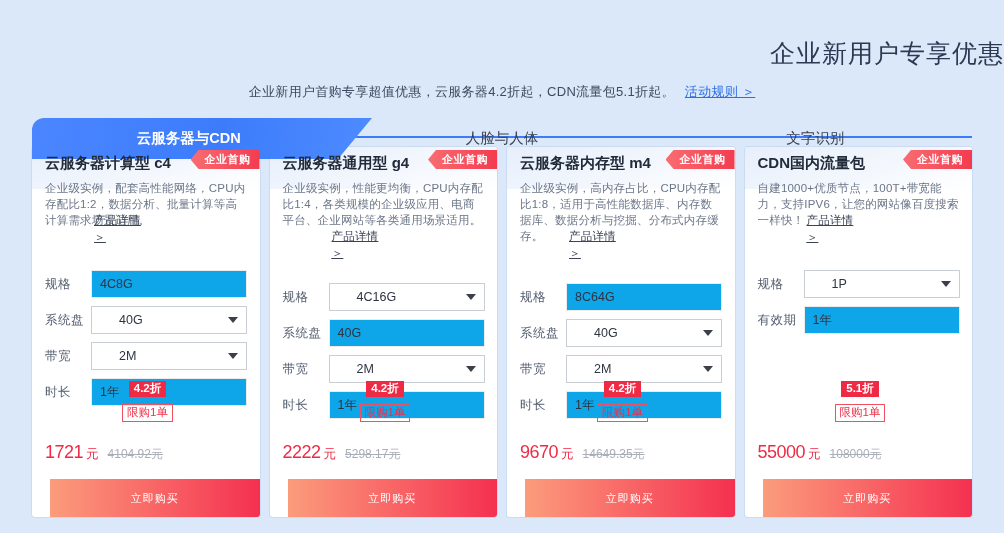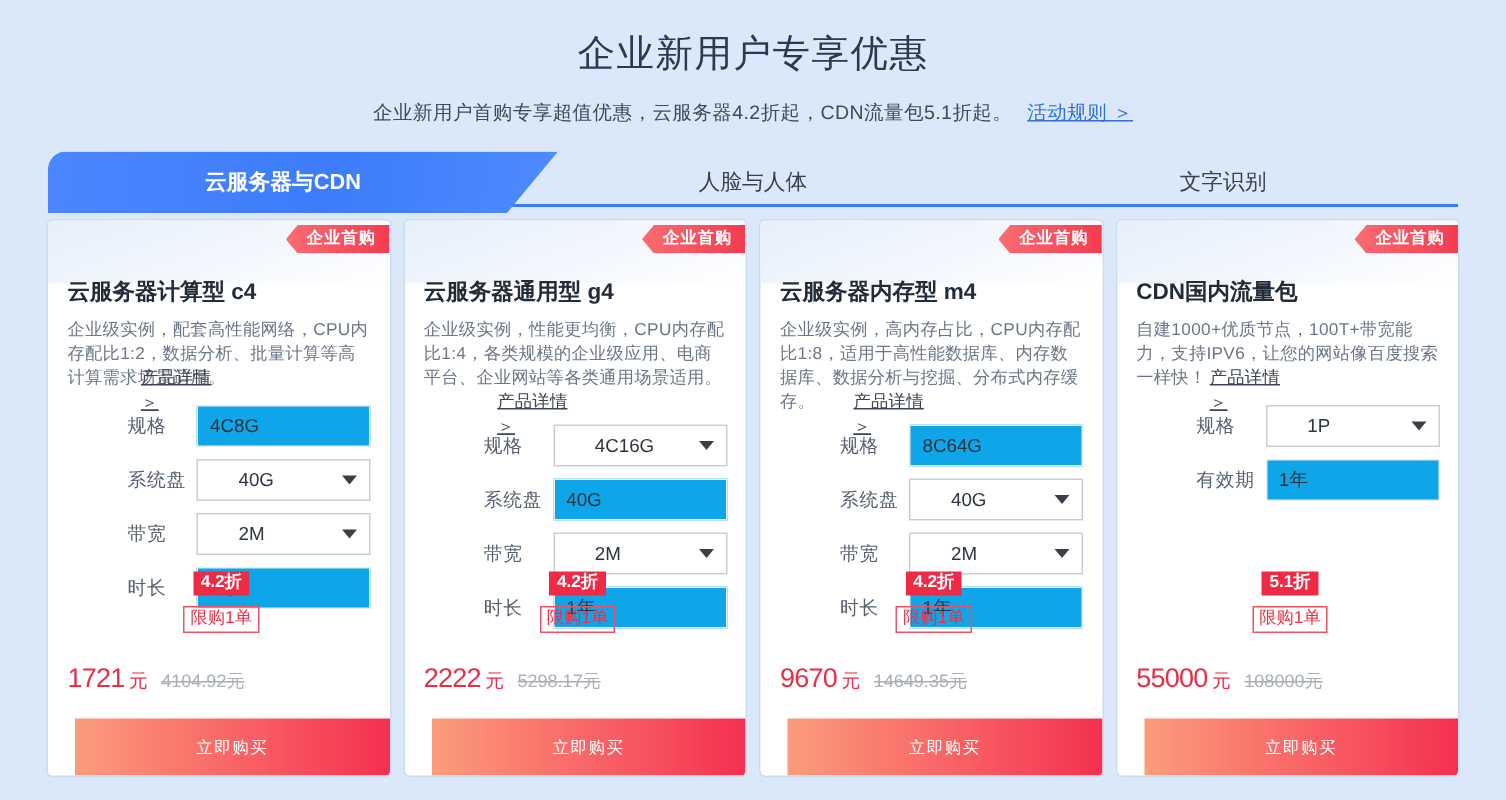--- a/index.html
+++ b/index.html
@@ -8,25 +8,25 @@
     overflow: hidden;
     font-family: "Liberation Sans", "DejaVu Sans", sans-serif;
   }
   body {
     background: #dbe8fa;
     position: relative;
   }
 
   
   .page-title {
-    text-align: center;
+    text-align: right;
     font-size: 25px;
     color: #2b3a52;
     letter-spacing: 1px;
-    padding-top: 21px;
+    padding-top: 38px;
     font-weight: 400;
     line-height: 1.2;
   }
   .subtitle-row {
     text-align: center;
     margin-top: 15px;
     font-size: 13px;
     color: #3d4a60;
     letter-spacing: .3px;
   }
@@ -118,21 +118,21 @@
     clip-path: polygon(8px 0, 100% 0, 100% 100%, 8px 100%, 0 50%);
     z-index: 5;
     white-space: nowrap;
   }
   .card-body {
     position: relative;
     padding: 0 13px;
     z-index: 2;
   }
   .card-title {
-    margin-top: 39px;
+    margin-top: 7px;
     font-size: 15px;
     font-weight: bold;
     color: #222b3a;
     line-height: 1.2;
     white-space: nowrap;
   }
   .card-desc {
     position: relative;
     margin-top: 8px;
     font-size: 11.5px;
@@ -165,21 +165,20 @@
     align-items: center;
     height: 30px;
     margin-bottom: 6px;
   }
   .row-label {
     width: 46px;
     font-size: 12.5px;
     color: #555f70;
     letter-spacing: .5px;
     flex-shrink: 0;
-    margin-left: 40px;
   }
   .field {
     position: relative;
     flex: 1;
     height: 28px;
     display: flex;
     align-items: center;
     padding: 0 8px;
     font-size: 12.5px;
     color: #2d3542;

